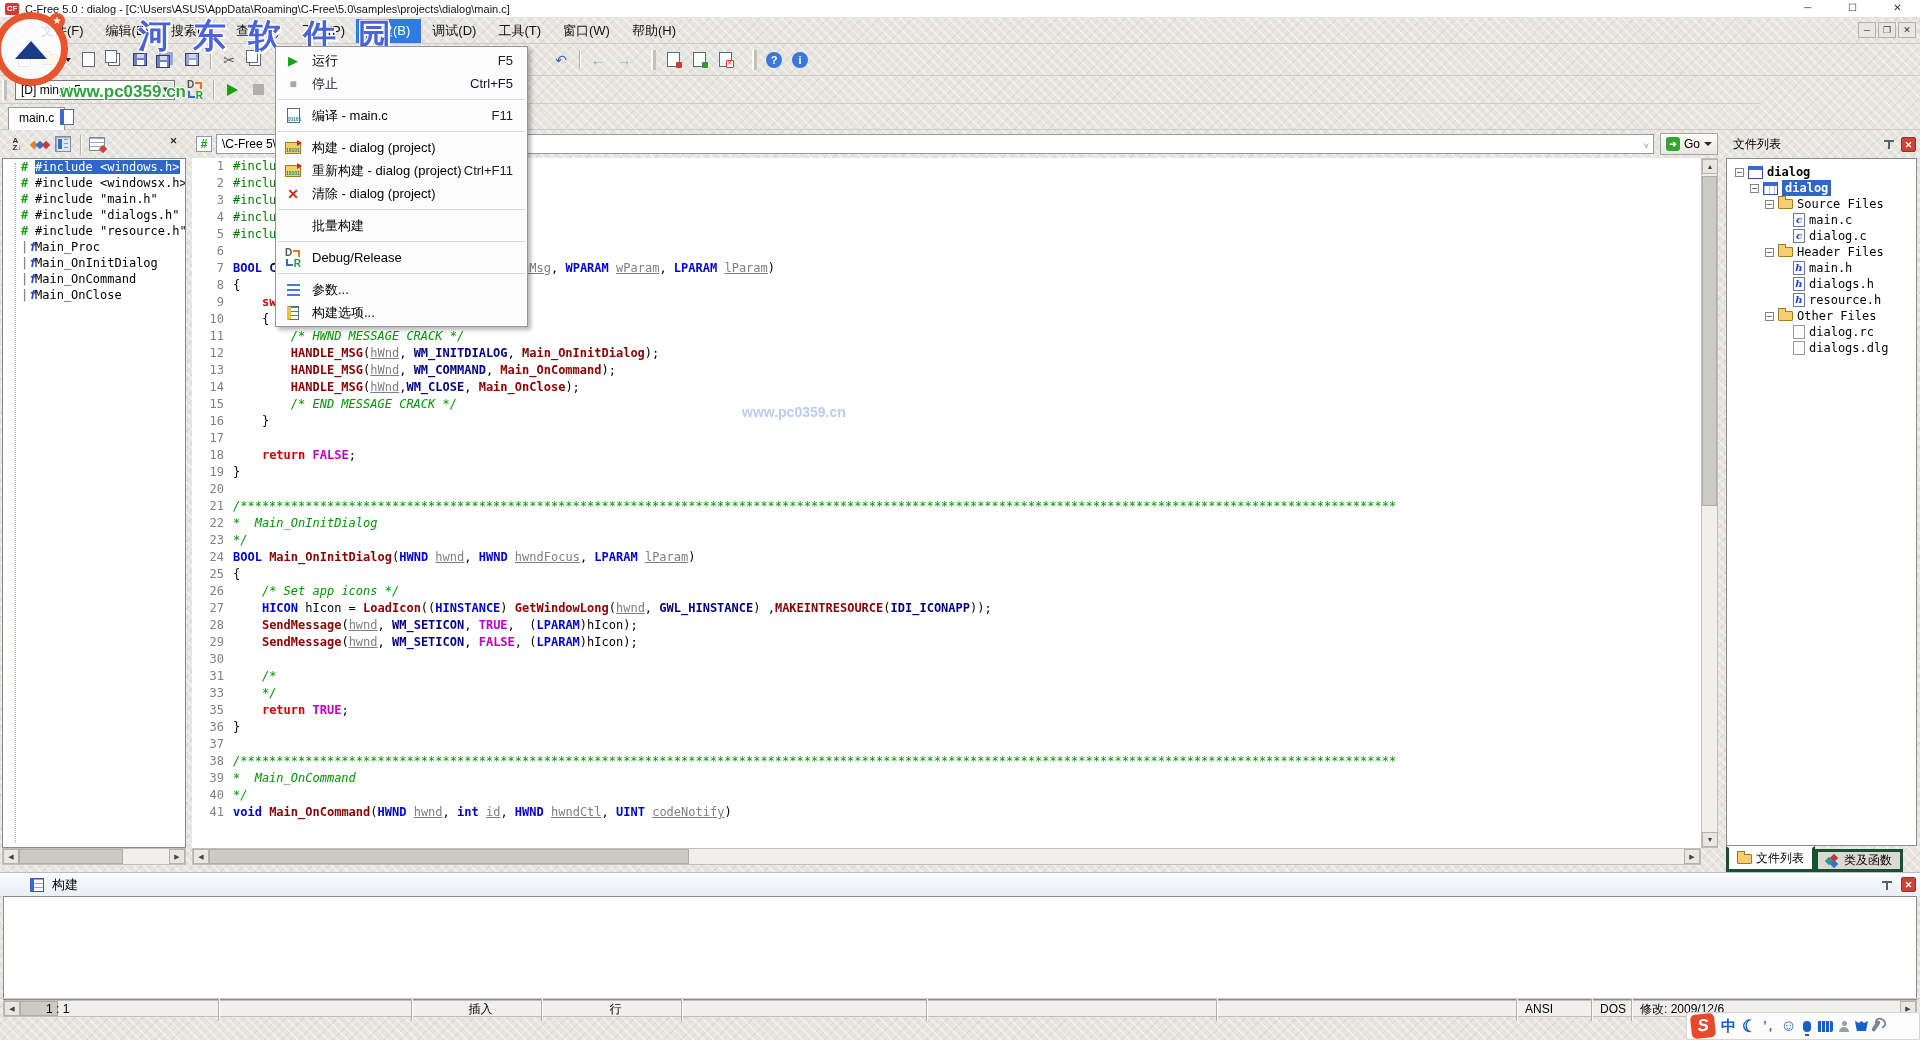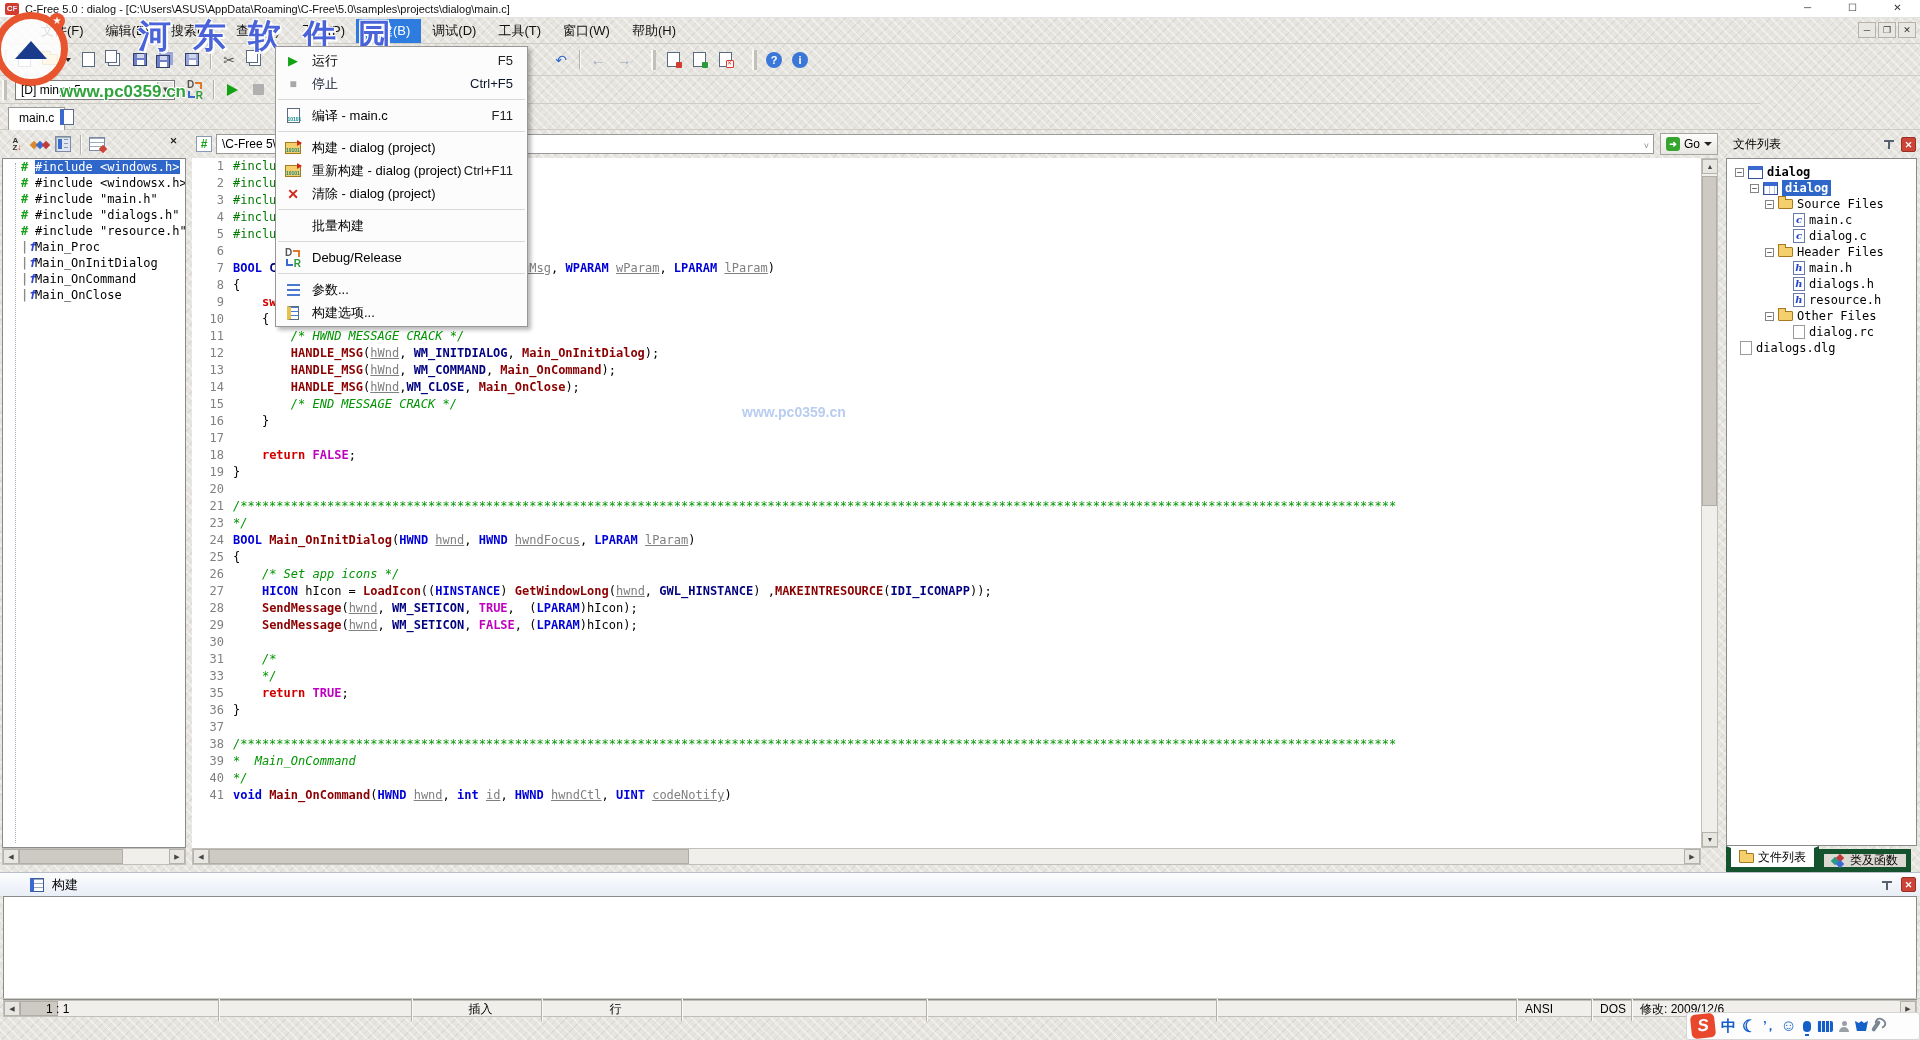--- a/index.html
+++ b/index.html
@@ -164,21 +164,21 @@
      background-image:repeating-linear-gradient(90deg,#b9c6e8 0 1px, transparent 1px 5px); }
   .fic-folder { width:15px; height:10px; background:#f6cf6d; border:1px solid #a5791f; position:relative; border-radius:1px;}
   .fic-folder::before { content:""; position:absolute; left:-1px; top:-4px; width:6px; height:3px; background:#f6cf6d;
      border:1px solid #a5791f; border-bottom:none; }
   .fic-cfile,.fic-hfile { width:12px; height:14px; background:#fff; border:1px solid #6a7aa8; }
   .fic-file { width:12px; height:14px; background:#fff; border:1px solid #9a9a9a; }
   .ftt { font-size:12px; }
   .ftt.sel { background:#2e66c9; color:#fff; font-weight:bold; padding:0 3px;}
   .ftt.b { font-weight:bold; }
   .rp-tabs { position:absolute; left:1726px; top:846px; width:192px; height:26px; display:flex; z-index:20; }
-  .rtab { height:26px; display:flex; align-items:center; gap:4px; padding:0 8px; border:5px solid #14532d; font-size:12px; }
+  .rtab { height:26px; display:flex; align-items:center; gap:4px; padding:0 8px; border:3px solid #14532d; font-size:12px; }
   .rtab.active { background:#fff; border-top:2px solid #fff; }
   .rtab:not(.active) { background:#dcd9d3; margin-top:3px; height:23px; }
   .dia3 { position:relative; width:14px; height:12px; }
   .dia3 i { position:absolute; width:6px; height:6px; transform:rotate(45deg); }
 
   
   .bp-hdr { position:absolute; left:0; top:872px; width:1920px; height:24px;
     background:linear-gradient(#fbfcfe,#e9eef6); border-top:1px solid #b9bec8; display:flex; align-items:center; z-index:20;}
   .bp-ic { width:14px; height:14px; background:#fff; border:1px solid #3a5a9a; border-left:4px solid #3a6ad0; margin:0 8px 0 30px;
     background-image:repeating-linear-gradient(#9ab 0 1px, transparent 1px 4px);}
@@ -436,20 +436,21 @@
     <div class="cl"><span class="ln">12</span><span class="ct"><span class="s-pl">        </span><span class="s-fn">HANDLE_MSG</span><span class="s-pl">(</span><span class="s-par">hWnd</span><span class="s-pl">, </span><span class="s-nav">WM_INITDIALOG</span><span class="s-pl">, </span><span class="s-fn">Main_OnInitDialog</span><span class="s-pl">);</span></span></div>
     <div class="cl"><span class="ln">13</span><span class="ct"><span class="s-pl">        </span><span class="s-fn">HANDLE_MSG</span><span class="s-pl">(</span><span class="s-par">hWnd</span><span class="s-pl">, </span><span class="s-nav">WM_COMMAND</span><span class="s-pl">, </span><span class="s-fn">Main_OnCommand</span><span class="s-pl">);</span></span></div>
     <div class="cl"><span class="ln">14</span><span class="ct"><span class="s-pl">        </span><span class="s-fn">HANDLE_MSG</span><span class="s-pl">(</span><span class="s-par">hWnd</span><span class="s-pl">,</span><span class="s-nav">WM_CLOSE</span><span class="s-pl">, </span><span class="s-fn">Main_OnClose</span><span class="s-pl">);</span></span></div>
     <div class="cl"><span class="ln">15</span><span class="ct"><span class="s-pl">        </span><span class="s-com">/* END MESSAGE CRACK */</span></span></div>
     <div class="cl"><span class="ln">16</span><span class="ct"><span class="s-pl">    }</span></span></div>
     <div class="cl"><span class="ln">17</span><span class="ct"></span></div>
     <div class="cl"><span class="ln">18</span><span class="ct"><span class="s-pl">    </span><span class="s-flow">return</span><span class="s-pl"> </span><span class="s-cst">FALSE</span><span class="s-pl">;</span></span></div>
     <div class="cl"><span class="ln">19</span><span class="ct"><span class="s-pl">}</span></span></div>
     <div class="cl"><span class="ln">20</span><span class="ct"></span></div>
     <div class="cl"><span class="ln">21</span><span class="ct"><span class="s-com">/****************************************************************************************************************************************************************</span></span></div>
+    <div class="cl"><span class="ln">22</span><span class="ct"><span class="s-com">*  Main_OnInitDialog</span></span></div>
     <div class="cl"><span class="ln">23</span><span class="ct"><span class="s-com">*/</span></span></div>
     <div class="cl"><span class="ln">24</span><span class="ct"><span class="s-kw">BOOL</span><span class="s-pl"> </span><span class="s-fn">Main_OnInitDialog</span><span class="s-pl">(</span><span class="s-kw">HWND</span><span class="s-pl"> </span><span class="s-par">hwnd</span><span class="s-pl">, </span><span class="s-kw">HWND</span><span class="s-pl"> </span><span class="s-par">hwndFocus</span><span class="s-pl">, </span><span class="s-kw">LPARAM</span><span class="s-pl"> </span><span class="s-par">lParam</span><span class="s-pl">)</span></span></div>
     <div class="cl"><span class="ln">25</span><span class="ct"><span class="s-pl">{</span></span></div>
     <div class="cl"><span class="ln">26</span><span class="ct"><span class="s-pl">    </span><span class="s-com">/* Set app icons */</span></span></div>
     <div class="cl"><span class="ln">27</span><span class="ct"><span class="s-pl">    </span><span class="s-kw">HICON</span><span class="s-pl"> hIcon = </span><span class="s-fn">LoadIcon</span><span class="s-pl">((</span><span class="s-kw">HINSTANCE</span><span class="s-pl">) </span><span class="s-fn">GetWindowLong</span><span class="s-pl">(</span><span class="s-par">hwnd</span><span class="s-pl">, </span><span class="s-nav">GWL_HINSTANCE</span><span class="s-pl">) ,</span><span class="s-fn">MAKEINTRESOURCE</span><span class="s-pl">(</span><span class="s-nav">IDI_ICONAPP</span><span class="s-pl">));</span></span></div>
     <div class="cl"><span class="ln">28</span><span class="ct"><span class="s-pl">    </span><span class="s-fn">SendMessage</span><span class="s-pl">(</span><span class="s-par">hwnd</span><span class="s-pl">, </span><span class="s-nav">WM_SETICON</span><span class="s-pl">, </span><span class="s-cst">TRUE</span><span class="s-pl">,  (</span><span class="s-kw">LPARAM</span><span class="s-pl">)hIcon);</span></span></div>
     <div class="cl"><span class="ln">29</span><span class="ct"><span class="s-pl">    </span><span class="s-fn">SendMessage</span><span class="s-pl">(</span><span class="s-par">hwnd</span><span class="s-pl">, </span><span class="s-nav">WM_SETICON</span><span class="s-pl">, </span><span class="s-cst">FALSE</span><span class="s-pl">, (</span><span class="s-kw">LPARAM</span><span class="s-pl">)hIcon);</span></span></div>
     <div class="cl"><span class="ln">30</span><span class="ct"></span></div>
     <div class="cl"><span class="ln">31</span><span class="ct"><span class="s-pl">    </span><span class="s-com">/*</span></span></div>
     <div class="cl"><span class="ln">33</span><span class="ct"><span class="s-pl">    </span><span class="s-com">*/</span></span></div>
@@ -528,21 +529,21 @@
     <div class="fti" style="padding-left: 38px;">
       <span class="exp">−</span>
       <span class="fic fic-folder"></span>
       <span class="ftt">Other Files</span>
     </div>
     <div class="fti" style="padding-left: 53px;">
       <span class="expsp"></span>
       <span class="fic fic-file"></span>
       <span class="ftt">dialog.rc</span>
     </div>
-    <div class="fti" style="">
+    <div class="fti" style="padding-left: 53px;">
       <span class="expsp"></span>
       <span class="fic fic-file"></span>
       <span class="ftt">dialogs.dlg</span>
     </div>
   </div>
 <div class="rp-tabs">
   <div class="rtab active">
     <span class="fic-folder" style="display:inline-block"></span>
     <span>文件列表</span>
   </div>

